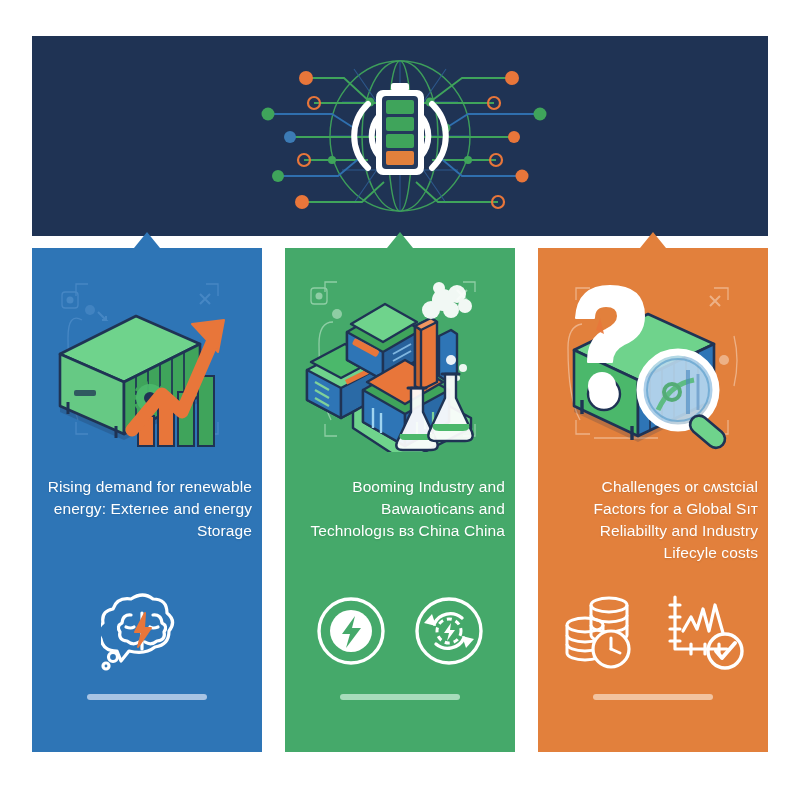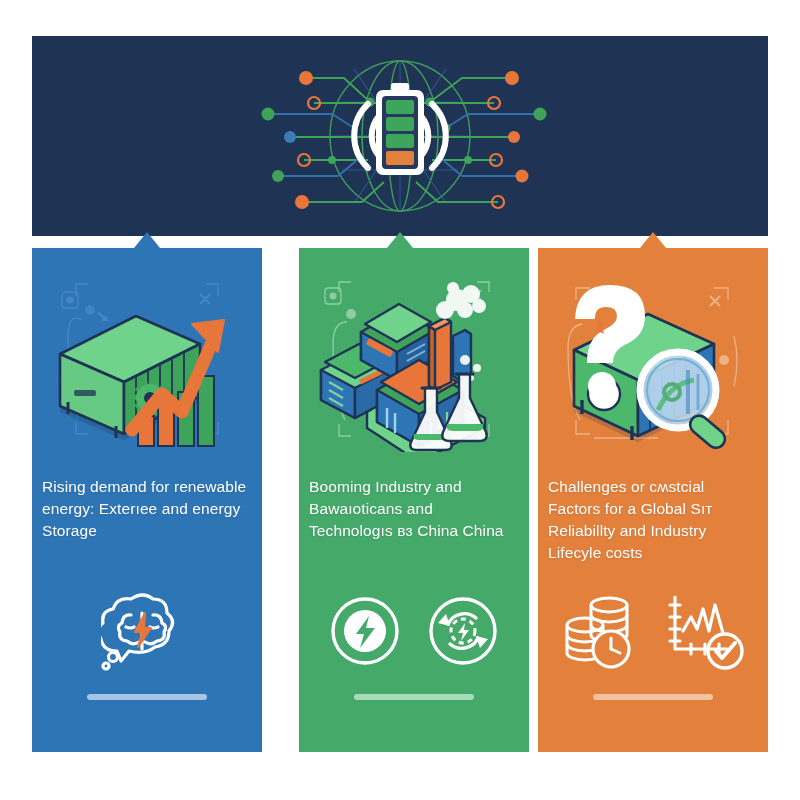--- a/index.html
+++ b/index.html
@@ -28,21 +28,21 @@
 
   
   .card {
     position:absolute;
     top:248px;
     width:230px;
     height:504px;
     overflow:hidden;
   }
   #card-0 { left:32px;  background:#2E75B6; }
-  #card-1 { left:285px; background:#45A96A;margin-left:14px; }
+  #card-1 { left:285px; background:#45A96A; }
   #card-2 { left:538px; background:#E2803C; }
 
   
   .connector {
     position:absolute;
     top:232px;
     width:0; height:0;
     border-left:13px solid transparent;
     border-right:13px solid transparent;
     border-bottom:16px solid #2E75B6;
@@ -58,21 +58,21 @@
     width:230px; height:190px;
   }
   .illustration svg { width:100%; height:100%; display:block; }
 
   
   .caption {
     position:absolute;
     left:10px;
     top:228px;
     width:210px;
-    text-align:left;
+    text-align:right;
     color:#ffffff;
     font-size:15.5px;
     line-height:1.42;
     letter-spacing:0.1px;
     text-shadow:0 1px 2px rgba(0,0,0,0.12);
   }
 
   
   .icon-row {
     position:absolute;

